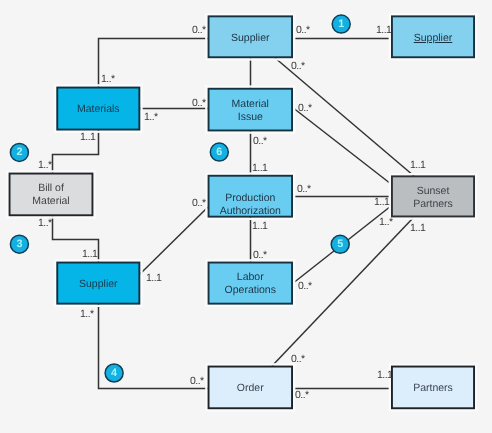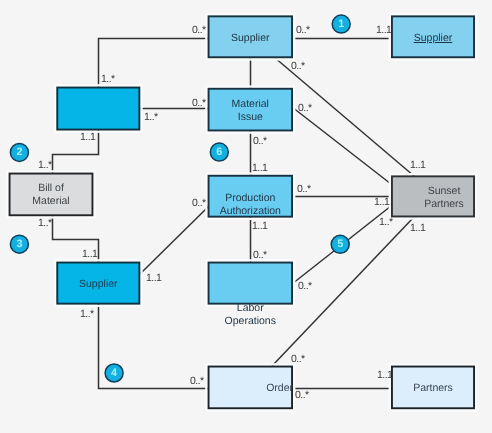--- a/index.html
+++ b/index.html
@@ -74,44 +74,47 @@
     <circle class="badge" cx="114.1" cy="373" r="9" fill="#14b0e2" stroke="#0e3f58"></circle>
     <circle class="badge" cx="340.2" cy="244.3" r="9" fill="#14b0e2" stroke="#0e3f58"></circle>
     <circle class="badge" cx="219.3" cy="152.1" r="9" fill="#14b0e2" stroke="#0e3f58"></circle>
   </svg>
   <div class="ent" style="left: 207.6px; top: 15.4px; width: 85.4px; height: 42.8px; color: rgb(29, 51, 68);">
     <span>Supplier</span>
   </div>
   <div class="ent" style="left: 391px; top: 15.4px; width: 84px; height: 42.8px; color: rgb(29, 51, 68); text-decoration: underline;">
     <span>Supplier</span>
   </div>
+  <div class="ent" style="left: 56.3px; top: 86.6px; width: 84px; height: 43.9px; color: rgb(22, 57, 76);">
+    <span>Materials</span>
+  </div>
   <div class="ent" style="left: 207.6px; top: 87.8px; width: 85.4px; height: 43.6px; color: rgb(29, 51, 68);">
     <span>Material
 Issue</span>
   </div>
   <div class="ent" style="left: 8.6px; top: 172.6px; width: 84.8px; height: 43px; color: rgb(62, 66, 69);">
     <span>Bill of
 Material</span>
   </div>
   <div class="ent" style="left: 207.6px; top: 174.8px; width: 85.4px; height: 42.8px; color: rgb(29, 51, 68); align-items: flex-end;">
     <span>Production
 Authorization</span>
   </div>
-  <div class="ent" style="left: 391px; top: 175.4px; width: 84px; height: 42px; color: rgb(64, 68, 72); margin-left: 11px;">
+  <div class="ent" style="left: 391px; top: 175.4px; width: 84px; height: 42px; color: rgb(64, 68, 72);">
     <span>Sunset
 Partners</span>
   </div>
   <div class="ent" style="left: 56.3px; top: 261.6px; width: 84px; height: 43px; color: rgb(22, 57, 76);">
     <span>Supplier</span>
   </div>
-  <div class="ent" style="left: 207.6px; top: 261.6px; width: 85.4px; height: 43px; color: rgb(29, 51, 68); margin-top: 31px;">
+  <div class="ent" style="left: 207.6px; top: 261.6px; width: 85.4px; height: 43px; color: rgb(29, 51, 68);">
     <span>Labor
 Operations</span>
   </div>
-  <div class="ent" style="left: 207.6px; top: 365.6px; width: 85.4px; height: 43.6px; color: rgb(58, 68, 80); justify-content: flex-end;">
+  <div class="ent" style="left: 207.6px; top: 365.6px; width: 85.4px; height: 43.6px; color: rgb(58, 68, 80);">
     <span>Order</span>
   </div>
   <div class="ent" style="left: 391px; top: 365.6px; width: 84px; height: 43.6px; color: rgb(58, 68, 80);">
     <span>Partners</span>
   </div>
   <div class="mult" style="left: 192px; top: 25px; color: rgb(58, 58, 58);">0..*</div>
   <div class="mult" style="left: 296px; top: 25px; color: rgb(58, 58, 58);">0..*</div>
   <div class="mult" style="left: 376px; top: 25px; color: rgb(58, 58, 58);">1..1</div>
   <div class="mult" style="left: 101px; top: 74px; color: rgb(58, 58, 58);">1..*</div>
   <div class="mult" style="left: 291px; top: 61px; color: rgb(58, 58, 58);">0..*</div>

